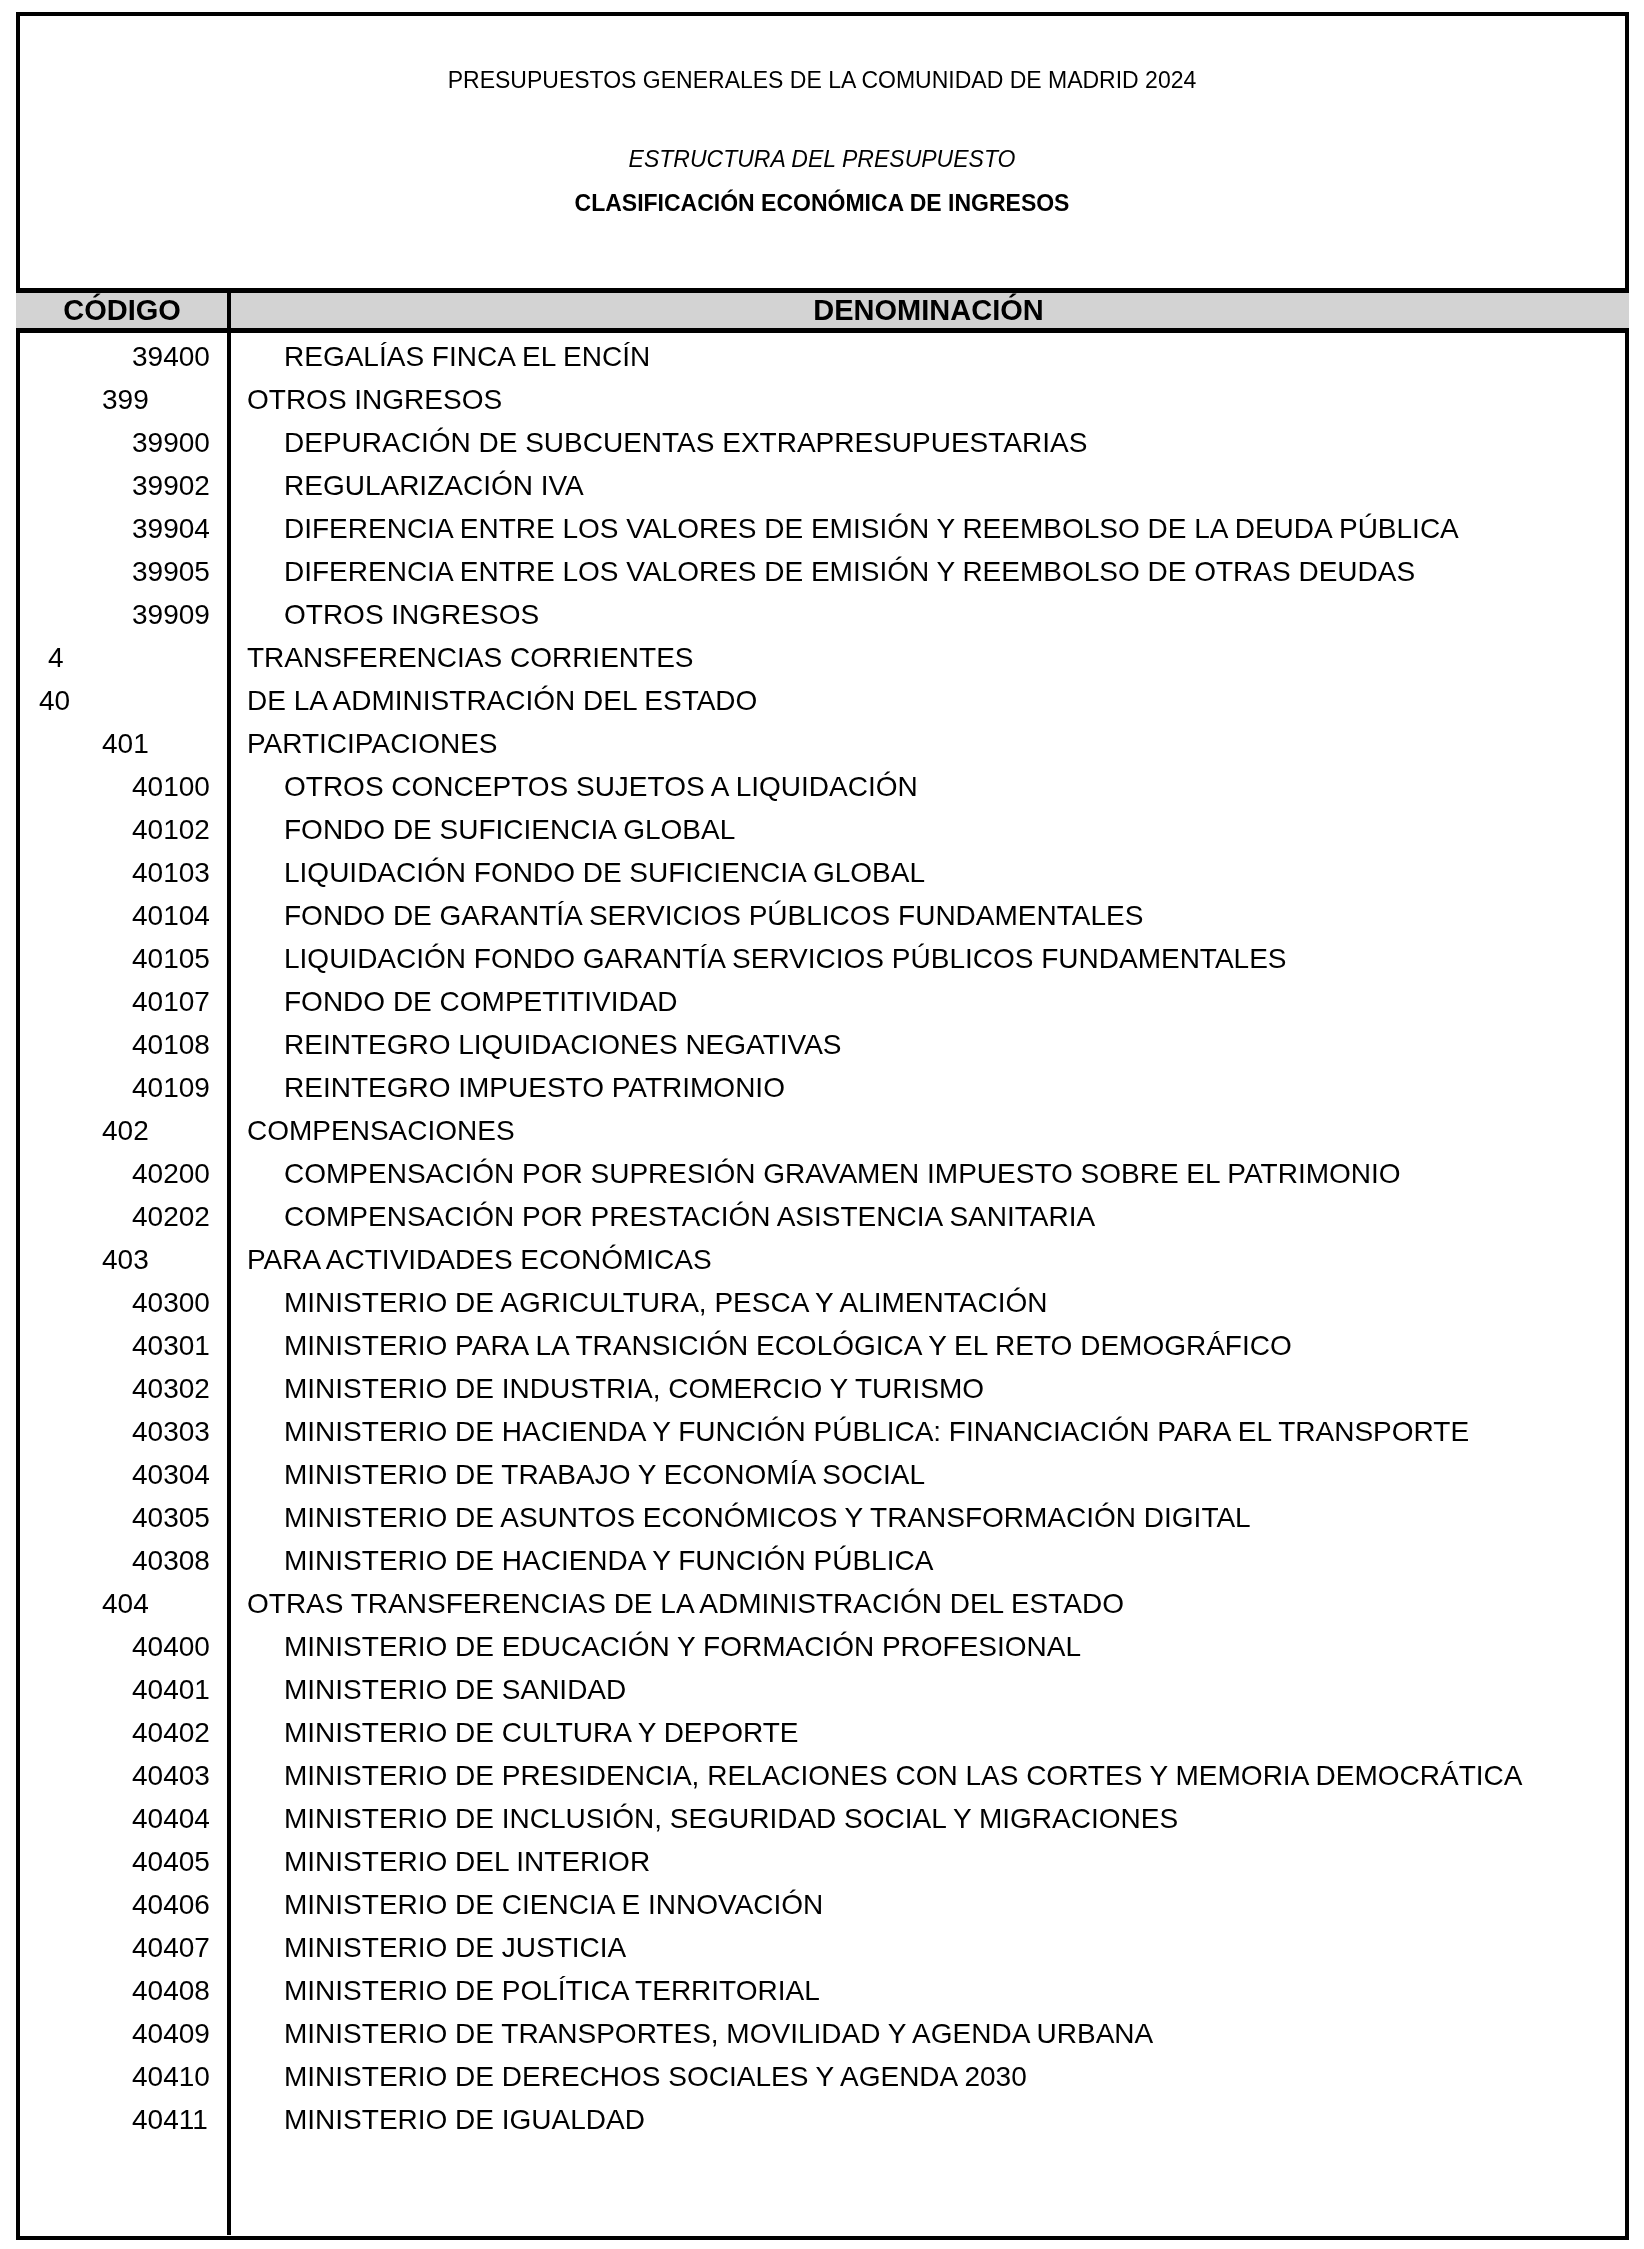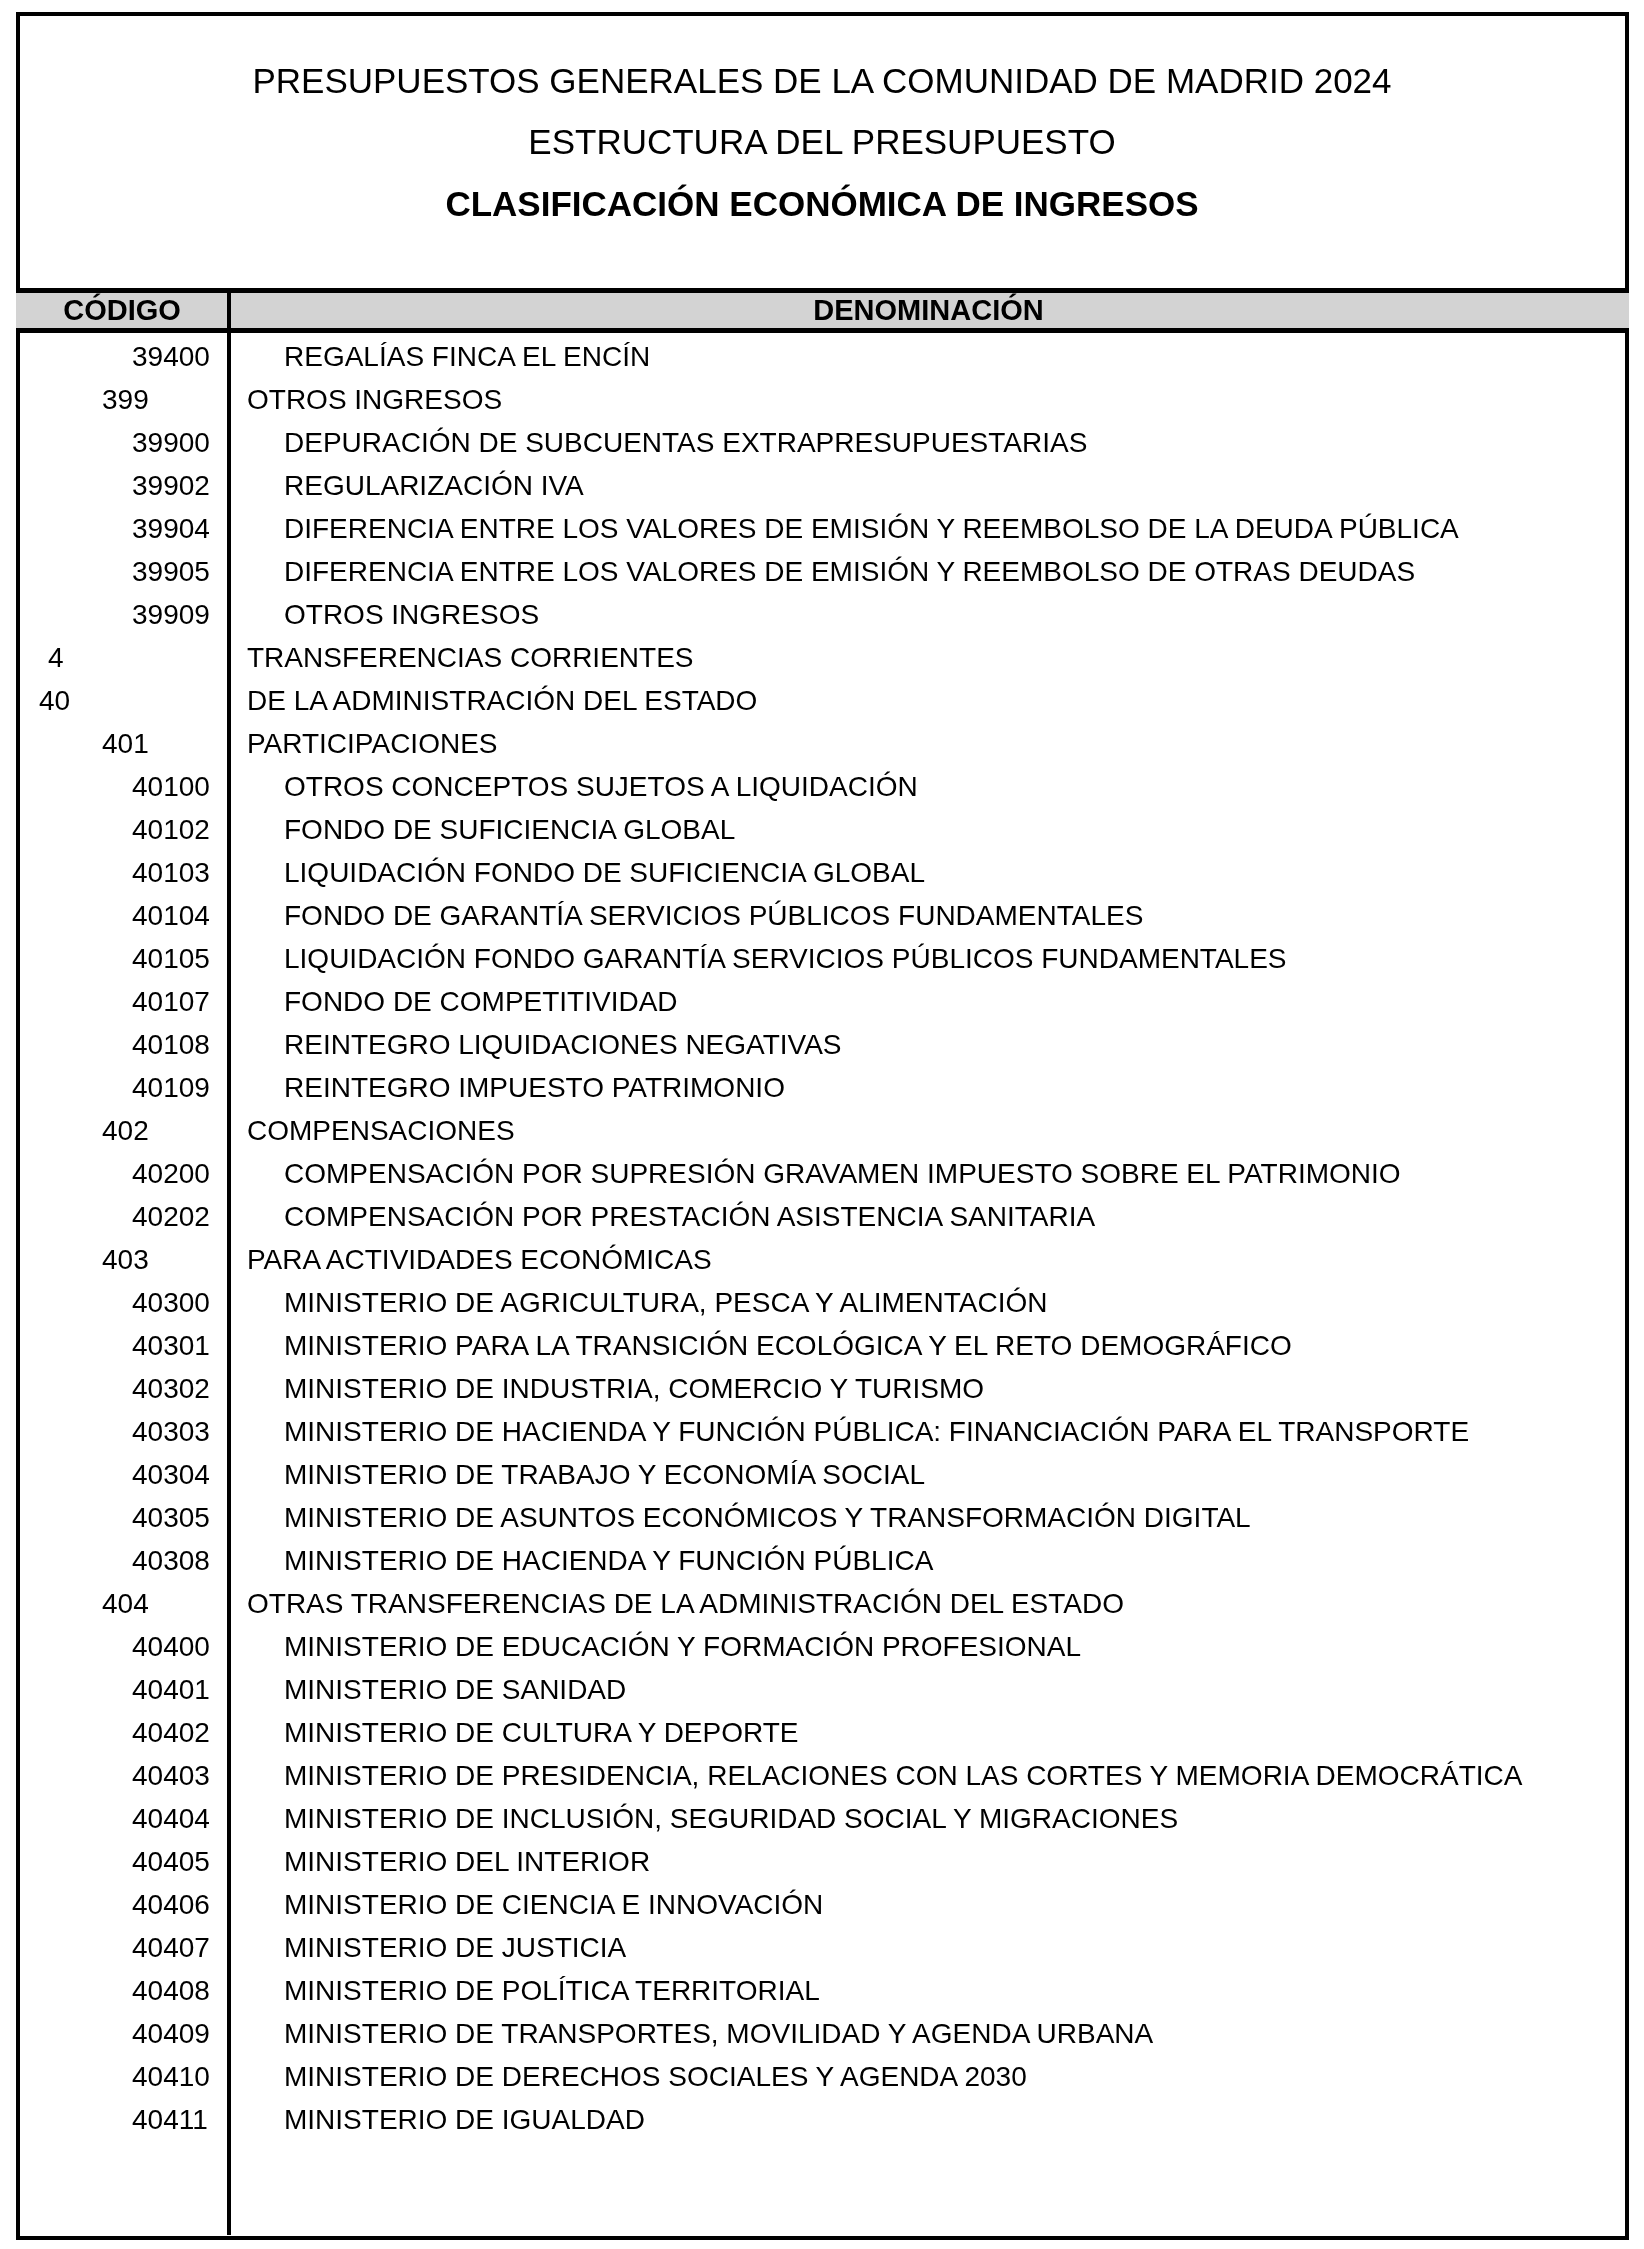--- a/index.html
+++ b/index.html
@@ -13,25 +13,25 @@
   }
   .page-border {
     position:absolute; left:16px; top:11.5px;
     width:1613px; height:2228px;
     border:4.3px solid #000000;
     box-sizing:border-box;
   }
   .doc-title {
     position:absolute; left:0; width:1644px;
     text-align:center;
-    font-size:35px; line-height:35px;
+    font-size:23px; line-height:35px;
     white-space:nowrap;
   }
   .line1 { top:63px; }
-  .line2 { top:124px; }
+  .line2 { top:142px;font-style:italic; }
   .line3 { top:186px; font-weight:bold; }
 
   .thead {
     position:absolute; left:16px; top:288px;
     width:1613px; height:45px;
     box-sizing:border-box;
     background:#d3d3d3;
     border-top:5px solid #000000;
     border-bottom:5px solid #000000;
     display:flex;

